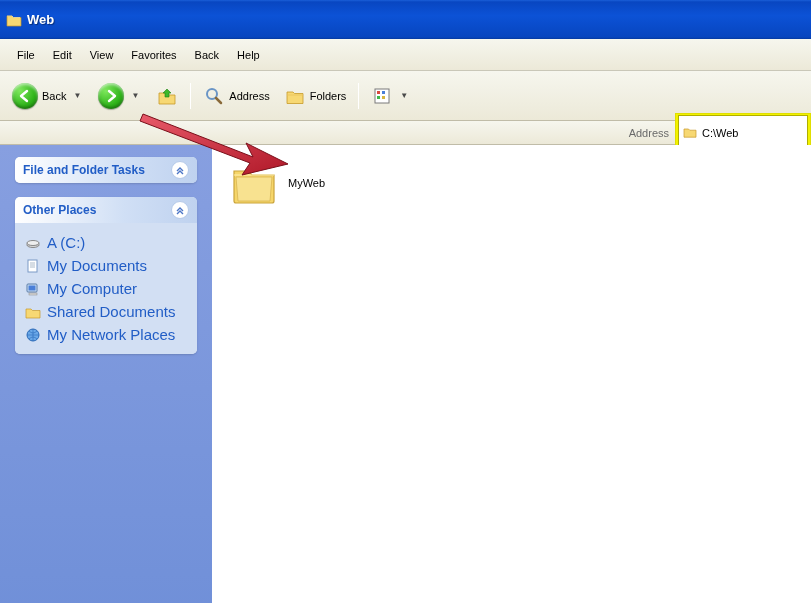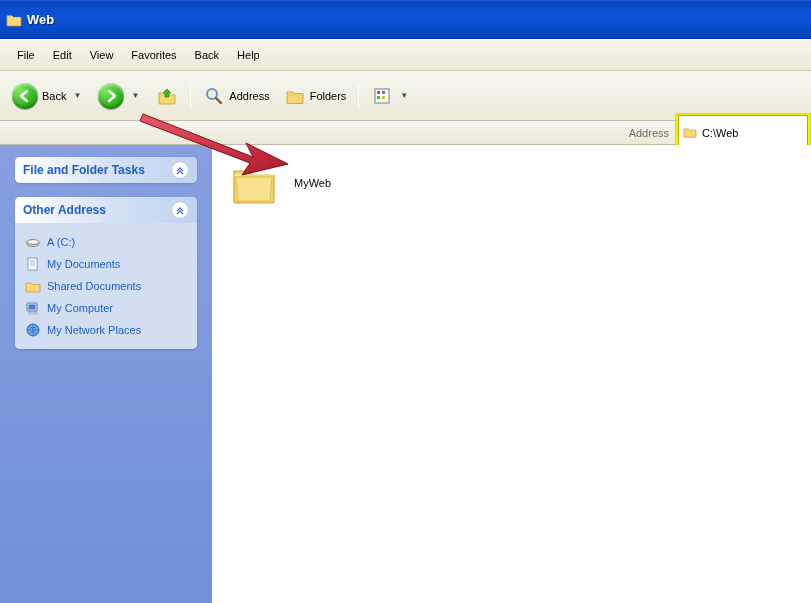--- a/index.html
+++ b/index.html
@@ -148,32 +148,32 @@
     color:#4b75c6;font-size:10px;
   }
   .task-body{
     background:#d2dff3;
     padding:8px 10px;
   }
   .place-item{
     display:flex;align-items:center;gap:6px;
     padding:3px 0;
     color:#215dc6;
-    font-size:11px;
+    font-size:15px;
     cursor:default;
   }
   .place-icon{width:16px;height:16px;display:flex;align-items:center;justify-content:center;}
   .content{
     flex:1;
     background:#fff;
     padding:14px 18px;
     position:relative;
   }
   .folder-item{
-    display:flex;align-items:center;gap:16px;
+    display:flex;align-items:center;gap:10px;
     cursor:default;
   }
   .folder-big-icon{width:48px;height:48px;}
   .folder-name{font-size:11px;color:#000;}
   
   .annot-arrow{
     position:absolute;
     left:138px; top:109px;
     width:160px;height:70px;
     pointer-events:none;
@@ -286,21 +286,21 @@
           <svg width="10" height="10" viewBox="0 0 10 10">
               <path d="M2 6 L5 3 L8 6" stroke="#4b75c6" stroke-width="1.4" fill="none"></path>
               <path d="M2 9 L5 6 L8 9" stroke="#4b75c6" stroke-width="1.4" fill="none"></path>
             </svg>
         </span>
       </div>
     </div>
 
     <div class="task-panel">
       <div class="task-header">
-        <span class="th-title">Other Address</span>
+        <span class="th-title">Other Places</span>
         <span class="chevron-btn">
           <svg width="10" height="10" viewBox="0 0 10 10">
               <path d="M2 6 L5 3 L8 6" stroke="#4b75c6" stroke-width="1.4" fill="none"></path>
               <path d="M2 9 L5 6 L8 9" stroke="#4b75c6" stroke-width="1.4" fill="none"></path>
             </svg>
         </span>
       </div>
       <div class="task-body">
         <div class="place-item">
           <span class="place-icon">
@@ -317,34 +317,34 @@
             <svg width="16" height="16" viewBox="0 0 16 16">
                 <rect x="3" y="2" width="9" height="12" fill="#fff" stroke="#7a9ac6"></rect>
                 <path d="M5 5h5M5 7h5M5 9h5" stroke="#9ab" stroke-width="0.8"></path>
               </svg>
           </span>
           <span>My Documents</span>
         </div>
         <div class="place-item">
           <span class="place-icon">
             <svg width="16" height="16" viewBox="0 0 16 16">
-                <path d="M1 5 h5 l1.5 1.5 H15 v7.5 H1 z" fill="#f7d873" stroke="#c79a2a" stroke-width="0.7"></path>
-              </svg>
-          </span>
-          <span>Shared Documents</span>
-        </div>
-        <div class="place-item">
-          <span class="place-icon">
-            <svg width="16" height="16" viewBox="0 0 16 16">
                 <rect x="2" y="3" width="10" height="8" rx="1" fill="#cde0f5" stroke="#5a7ca8"></rect>
                 <rect x="3.5" y="4.5" width="7" height="5" fill="#4a7fd8"></rect>
                 <rect x="4" y="12" width="8" height="2" fill="#d9d9d9" stroke="#888" stroke-width="0.5"></rect>
               </svg>
           </span>
           <span>My Computer</span>
+        </div>
+        <div class="place-item">
+          <span class="place-icon">
+            <svg width="16" height="16" viewBox="0 0 16 16">
+                <path d="M1 5 h5 l1.5 1.5 H15 v7.5 H1 z" fill="#f7d873" stroke="#c79a2a" stroke-width="0.7"></path>
+              </svg>
+          </span>
+          <span>Shared Documents</span>
         </div>
         <div class="place-item">
           <span class="place-icon">
             <svg width="16" height="16" viewBox="0 0 16 16">
                 <circle cx="8" cy="8" r="6" fill="#6aa8e8" stroke="#2a6ab8"></circle>
                 <path d="M2 8 h12 M8 2 v12 M4 4 Q8 8 12 4 M4 12 Q8 8 12 12" stroke="#2a6ab8" stroke-width="0.6" fill="none"></path>
               </svg>
           </span>
           <span>My Network Places</span>
         </div>

